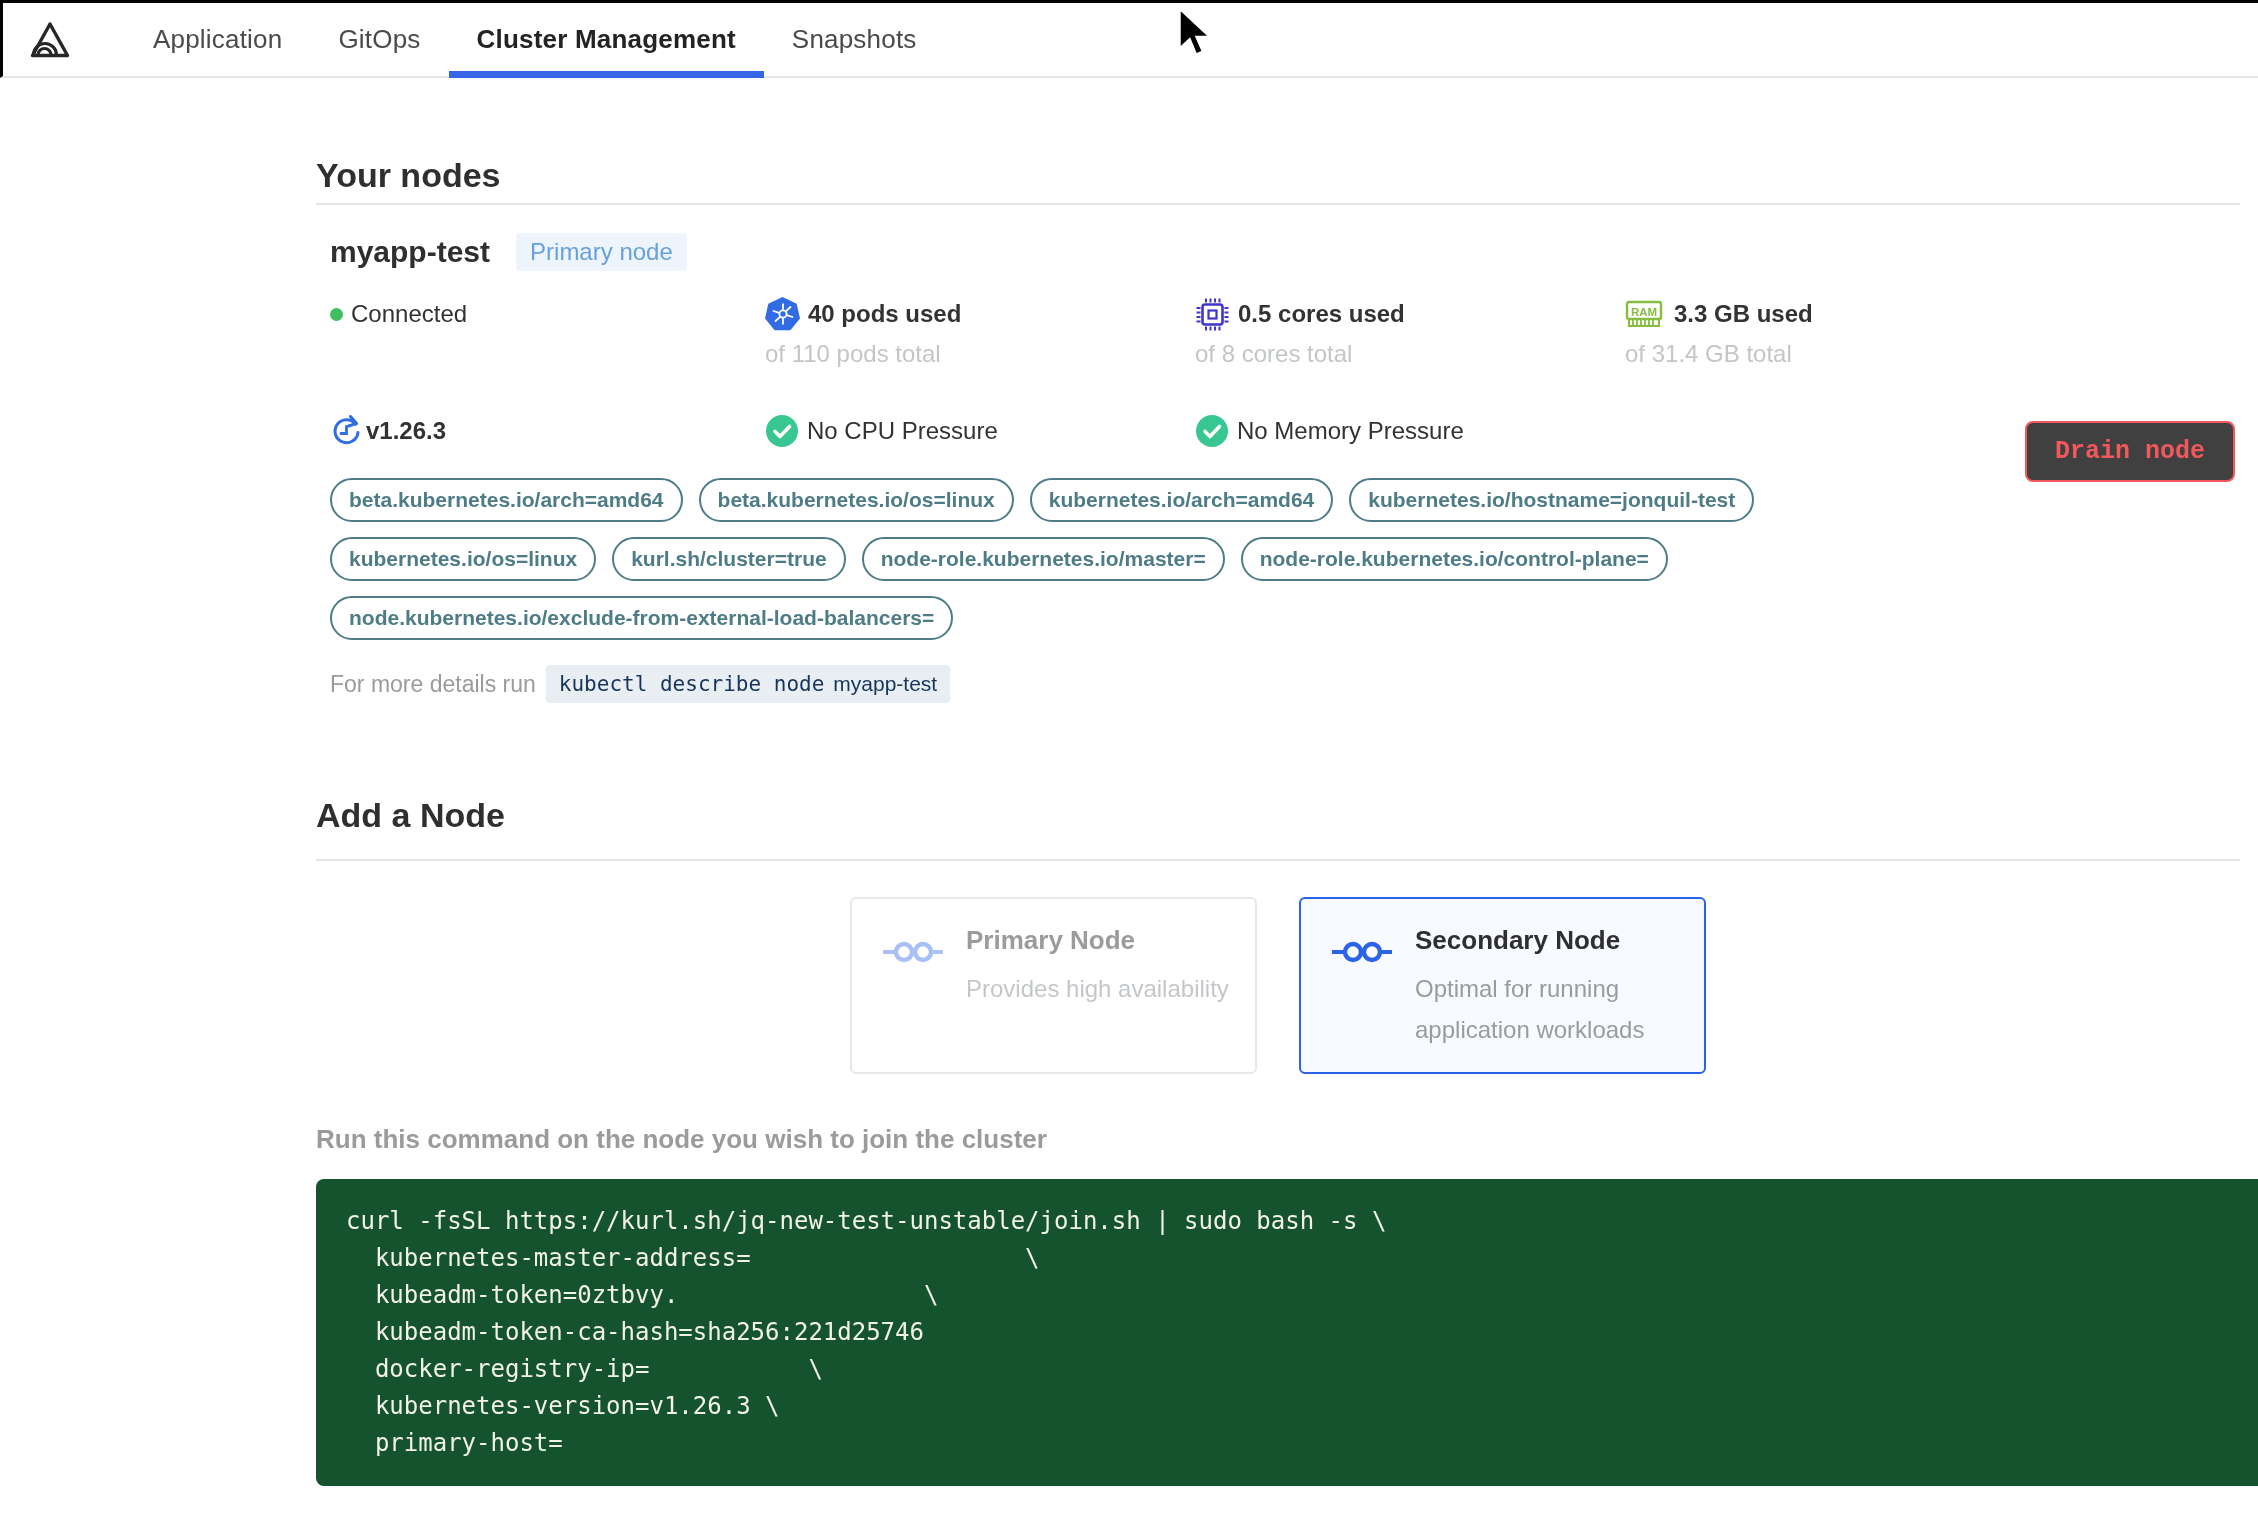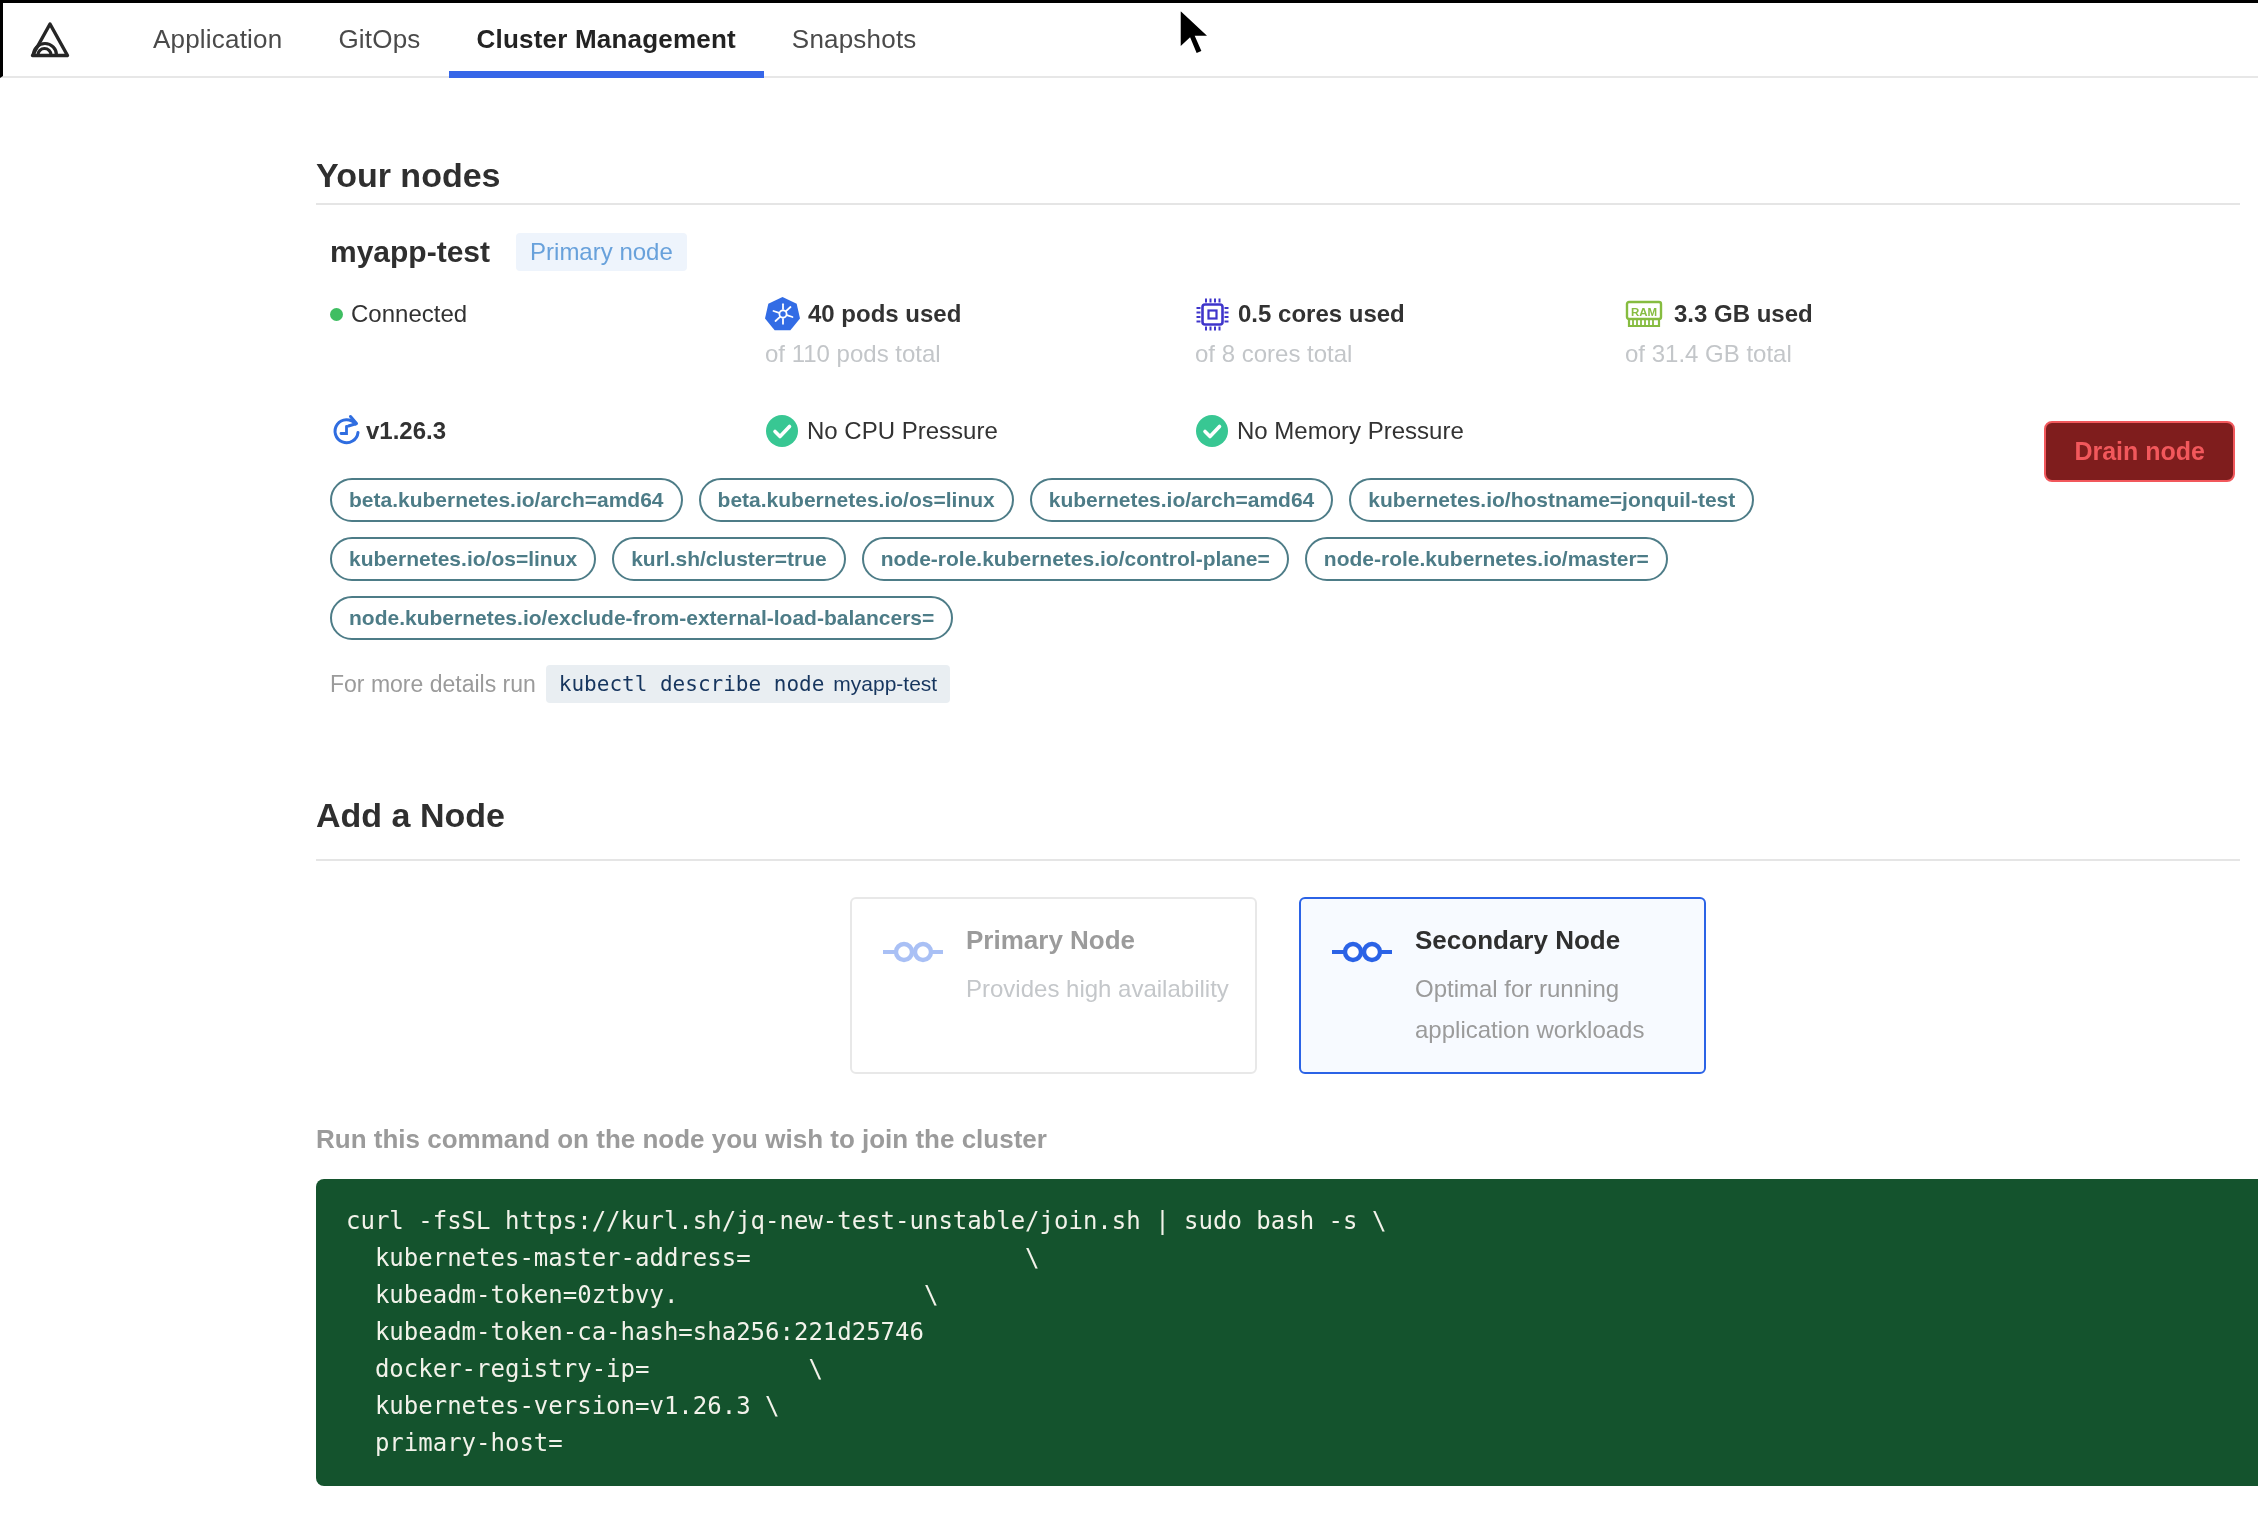--- a/index.html
+++ b/index.html
@@ -44,23 +44,23 @@
   .stat-cell { padding-top:8px; }
   .stat-line { display:flex; align-items:center; gap:8px; height:42px; }
   .stat-main { font-size:24px; font-weight:600; color:#323232; }
   .stat-sub { font-size:24px; font-weight:500; color:#c3c6c9; margin-top:5px; }
   .plain-line { font-size:24px; font-weight:500; color:#323232; }
   .row2 { margin-top:34px; }
   .dot { width:13px; height:13px; border-radius:50%; background:#3fbe62; display:inline-block; }
   .version-text { font-size:24px; font-weight:600; color:#323232; }
   .drain-btn {
     position:absolute; top:216px; right:5px;
-    border:2px solid #f2585c; color:#f2585c; background:#7f1d1d;
+    border:2px solid #f2585c; color:#f2585c; background:#404040;
     font-size:25px; font-weight:700; padding:14px 28px; border-radius:8px;
-    font-family:Liberation Sans, sans-serif; cursor:pointer;text-align:right;
+    font-family:Liberation Mono, monospace; cursor:pointer;text-align:right;
   }
   .pills { margin-top:26px; max-width:1640px; display:flex; flex-wrap:wrap; column-gap:16px; row-gap:15px; }
   .pill {
     border:2px solid #4d7c87; color:#4d7c87; border-radius:24px;
     font-size:21px; font-weight:700; padding:8px 17px; white-space:nowrap;
   }
   .details-line { margin-top:22px; display:flex; align-items:center; gap:10px; height:44px; }
   .details-prefix { font-size:23px; color:#9b9b9b; }
   .code-chip {
     background:#e9eef2; border-radius:4px; padding:7px 13px; display:flex; align-items:center; gap:9px;
@@ -235,22 +235,22 @@
 
     <button class="drain-btn">Drain node</button>
 
     <div class="pills">
       <span class="pill">beta.kubernetes.io/arch=amd64</span>
       <span class="pill">beta.kubernetes.io/os=linux</span>
       <span class="pill">kubernetes.io/arch=amd64</span>
       <span class="pill">kubernetes.io/hostname=jonquil-test</span>
       <span class="pill">kubernetes.io/os=linux</span>
       <span class="pill">kurl.sh/cluster=true</span>
+      <span class="pill">node-role.kubernetes.io/master=</span>
       <span class="pill">node-role.kubernetes.io/control-plane=</span>
-      <span class="pill">node-role.kubernetes.io/master=</span>
       <span class="pill">node.kubernetes.io/exclude-from-external-load-balancers=</span>
     </div>
 
     <div class="details-line">
       <span class="details-prefix">For more details run</span>
       <span class="code-chip">
         <span class="mono">kubectl describe node</span>
         <span class="name">myapp-test</span>
       </span>
     </div>

